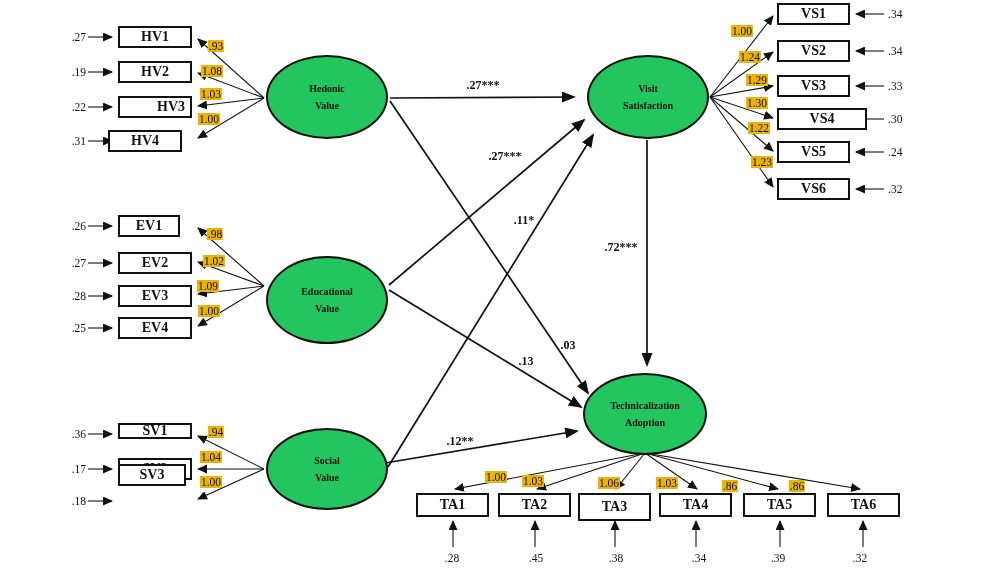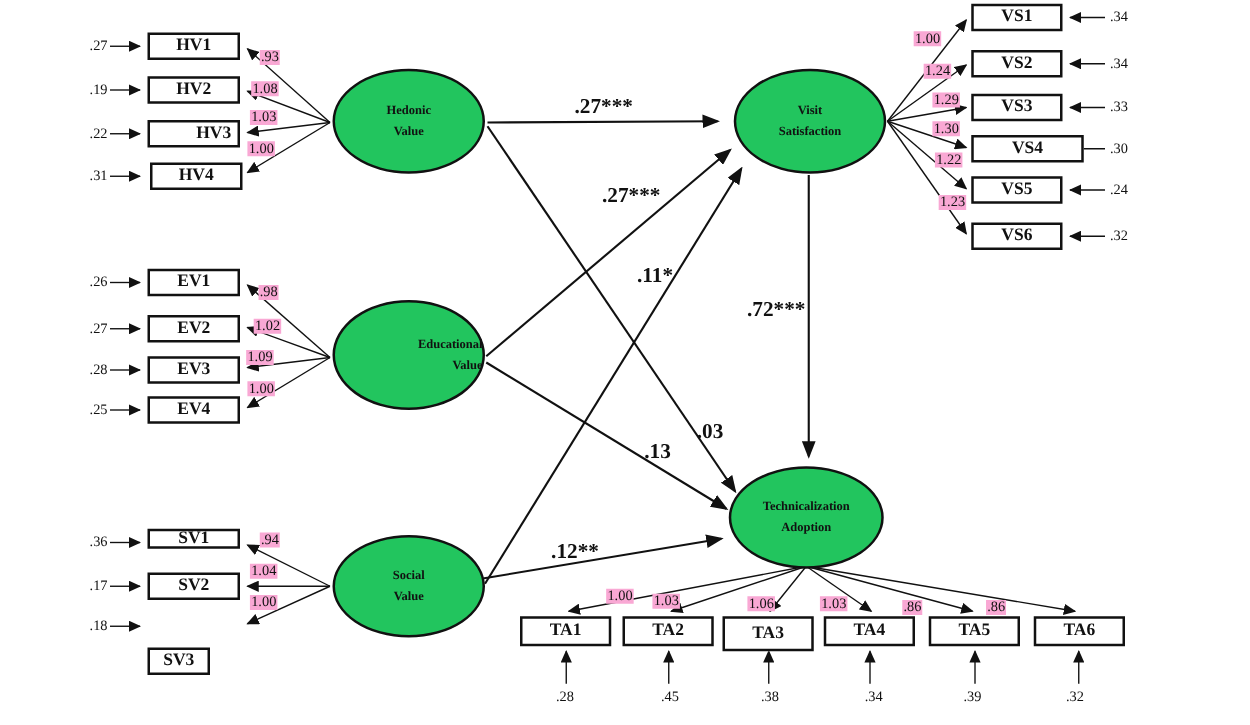--- a/index.html
+++ b/index.html
@@ -7,24 +7,24 @@
           font-family:"Liberation Serif","DejaVu Serif",serif;color:#111;}
   #wires{position:absolute;left:0;top:0;width:1000px;height:580px;}
   .box{position:absolute;border:2px solid #111;background:#fff;display:flex;
        align-items:center;justify-content:center;font-weight:bold;font-size:14px;
        box-sizing:border-box;z-index:2;}
   .ellipse{position:absolute;border:2px solid #111;border-radius:50%;background:#22c55e;
        display:flex;flex-direction:column;align-items:center;justify-content:center;
        font-weight:bold;font-size:10px;line-height:17px;box-sizing:border-box;z-index:2;text-align:center;}
   .num{position:absolute;font-size:11.5px;line-height:12px;transform:translate(-50%,-50%);
        z-index:3;white-space:nowrap;}
-  .numbg{background:#f9a8d4;padding:0 1px;}
+  .numbg{background:#eab308;padding:0 1px;}
   .errL{position:absolute;width:40px;text-align:right;font-size:11.5px;line-height:12px;z-index:3;}
   .errR{position:absolute;width:40px;text-align:left;font-size:11.5px;line-height:12px;z-index:3;}
-  .coef{position:absolute;font-weight:bold;font-size:17px;line-height:13px;
+  .coef{position:absolute;font-weight:bold;font-size:12px;line-height:13px;
         transform:translate(-50%,-50%);z-index:3;white-space:nowrap;}
   line{stroke:#111;}
   .thin{stroke-width:1.1;}
   .thick{stroke-width:1.7;}
 </style>
 </head>
 <body>
 
 <div id="canvas">
 
@@ -96,21 +96,21 @@
     <line class="thick" x1="647" y1="140" x2="647" y2="365" marker-end="url(#ahBig)"></line>
     <line class="thick" x1="390" y1="101" x2="588" y2="393" marker-end="url(#ahBig)"></line>
     <line class="thick" x1="389" y1="290" x2="581" y2="407" marker-end="url(#ahBig)"></line>
     <line class="thick" x1="385" y1="463" x2="577" y2="431" marker-end="url(#ahBig)"></line>
   </svg>
 
   <div class="ellipse" style="left:266px;top:55px;width:122px;height:84px;">
     <span>Hedonic</span>
     <span>Value</span>
   </div>
-  <div class="ellipse" style="left:266px;top:240px;width:122px;height:88px;align-items:flex-end;">
+  <div class="ellipse" style="left:266px;top:256px;width:122px;height:88px;">
     <span>Educational</span>
     <span>Value</span>
   </div>
   <div class="ellipse" style="left:266px;top:428px;width:122px;height:82px;">
     <span>Social</span>
     <span>Value</span>
   </div>
   <div class="ellipse" style="left:583px;top:373px;width:124px;height:82px;">
     <span>Technicalization</span>
     <span>Adoption</span>
@@ -126,33 +126,33 @@
   <span class="errL" style="left:46px;top:135px;">.31</span>
   <div class="box" style="left:118px;top:26px;width:74px;height:22px;">
       <span>HV1</span>
     </div>
   <div class="box" style="left:118px;top:61px;width:74px;height:22px;">
       <span>HV2</span>
     </div>
   <div class="box" style="left:118px;top:96px;width:74px;height:22px;padding-left:32px;">
       <span>HV3</span>
     </div>
-  <div class="box" style="left:120px;top:130px;width:74px;height:22px;">
+  <div class="box" style="left:108px;top:130px;width:74px;height:22px;">
       <span>HV4</span>
     </div>
   <span class="num numbg" style="left:216px;top:46px;">.93</span>
   <span class="num numbg" style="left:212px;top:71px;">1.08</span>
   <span class="num numbg" style="left:211px;top:94px;">1.03</span>
   <span class="num numbg" style="left:209px;top:119px;">1.00</span>
 
   <span class="errL" style="left:46px;top:220px;">.26</span>
   <span class="errL" style="left:46px;top:257px;">.27</span>
   <span class="errL" style="left:46px;top:290px;">.28</span>
   <span class="errL" style="left:46px;top:322px;">.25</span>
-  <div class="box" style="left:118px;top:215px;width:74px;height:22px;">
+  <div class="box" style="left:118px;top:215px;width:62px;height:22px;">
       <span>EV1</span>
     </div>
   <div class="box" style="left:118px;top:252px;width:74px;height:22px;">
       <span>EV2</span>
     </div>
   <div class="box" style="left:118px;top:285px;width:74px;height:22px;">
       <span>EV3</span>
     </div>
   <div class="box" style="left:118px;top:317px;width:74px;height:22px;">
       <span>EV4</span>
@@ -164,21 +164,21 @@
 
   <span class="errL" style="left:46px;top:428px;">.36</span>
   <span class="errL" style="left:46px;top:463px;">.17</span>
   <span class="errL" style="left:46px;top:495px;">.18</span>
   <div class="box" style="left:118px;top:423px;width:74px;height:16px;">
       <span>SV1</span>
     </div>
   <div class="box" style="left:118px;top:458px;width:74px;height:22px;">
       <span>SV2</span>
     </div>
-  <div class="box" style="left:118px;top:518px;width:50px;height:22px;">
+  <div class="box" style="left:118px;top:464px;width:68px;height:22px;">
       <span>SV3</span>
     </div>
   <span class="num numbg" style="left:216px;top:432px;">.94</span>
   <span class="num numbg" style="left:211px;top:457px;">1.04</span>
   <span class="num numbg" style="left:211px;top:482px;">1.00</span>
 
   <div class="box" style="left:777px;top:3px;width:73px;height:22px;">
       <span>VS1</span>
     </div>
   <div class="box" style="left:777px;top:40px;width:73px;height:22px;">

